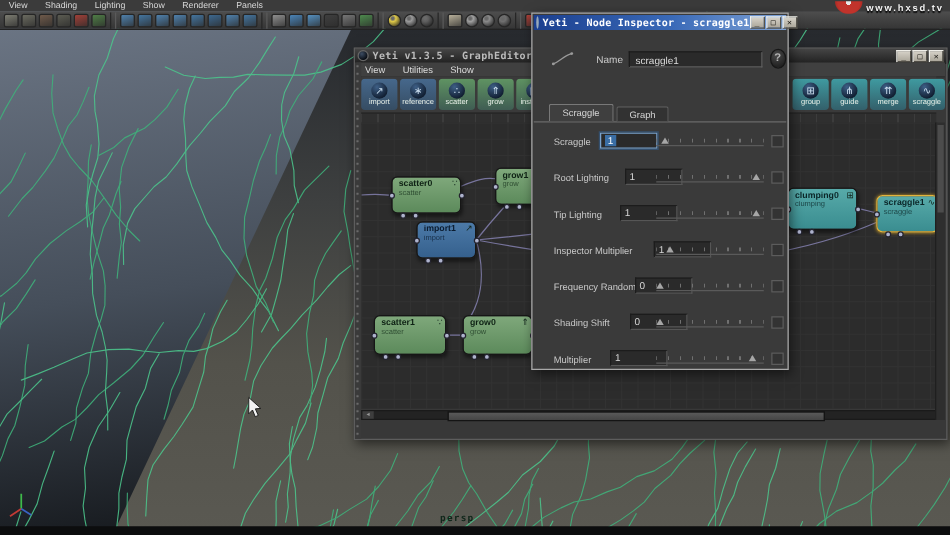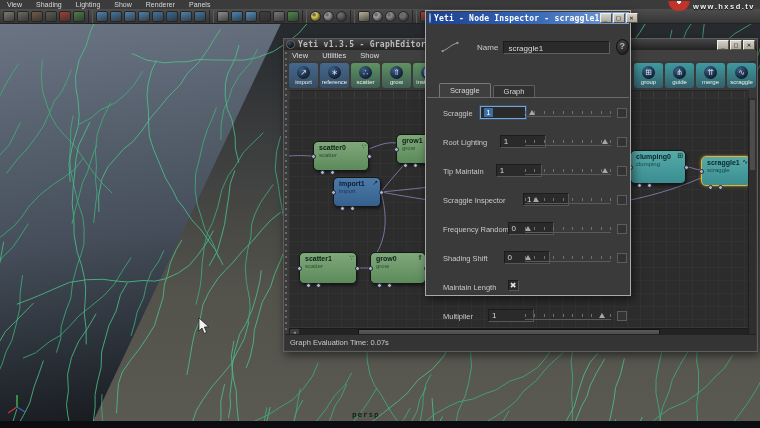--- a/index.html
+++ b/index.html
@@ -412,21 +412,20 @@
           <div class="port" style="left: 16px; top: 28px;"></div>
         </div>
       </div>
     <div id="ge-hscroll">
       <div class="arr">◂</div>
       <div class="thumb"></div>
     </div>
     <div id="ge-vscroll">
       <div class="thumb"></div>
     </div>
-    <div id="ge-status">Graph Evaluation Time: 0.07s</div>
   </div>
 
   <div class="win" id="inspector">
     <div id="ni-titlebar">
       <div class="wicon"></div>
       <span id="ni-title">Yeti - Node Inspector - scraggle1</span>
       <div class="btns" id="ni-btns">
           <div class="tb-btn">_</div>
           <div class="tb-btn">□</div>
           <div class="tb-btn">✕</div>
@@ -458,29 +457,29 @@
           </div>
           <div class="ni-row">
             <span class="rl">Root Lighting</span>
             <div class="rf" style="left: 72.7px;">1</div>
             <div class="ni-slider">
               <div class="ni-caret" style="left: calc(93% - 3px);"></div>
             </div>
             <div class="ni-map"></div>
           </div>
           <div class="ni-row">
-            <span class="rl">Tip Maintain</span>
+            <span class="rl">Tip Lighting</span>
             <div class="rf" style="left: 68.8px;">1</div>
             <div class="ni-slider">
               <div class="ni-caret" style="left: calc(93% - 3px);"></div>
             </div>
             <div class="ni-map"></div>
           </div>
           <div class="ni-row">
-            <span class="rl">Scraggle Inspector</span>
+            <span class="rl">Inspector Multiplier</span>
             <div class="rf" style="left: 96.1px;">1</div>
             <div class="ni-slider">
               <div class="ni-caret" style="left: calc(13% - 3px);"></div>
             </div>
             <div class="ni-map"></div>
           </div>
           <div class="ni-row">
             <span class="rl">Frequency Random</span>
             <div class="rf" style="left: 80.5px;">0</div>
             <div class="ni-slider">
@@ -490,24 +489,20 @@
           </div>
           <div class="ni-row">
             <span class="rl">Shading Shift</span>
             <div class="rf" style="left: 76.6px;">0</div>
             <div class="ni-slider">
               <div class="ni-caret" style="left: calc(4% - 3px);"></div>
             </div>
             <div class="ni-map"></div>
           </div>
           <div class="ni-row">
-            <span class="rl">Maintain Length</span>
-            <div class="ni-check" style="left: 80.5px;">✖</div>
-          </div>
-          <div class="ni-row">
             <span class="rl">Multiplier</span>
             <div class="rf" style="left: 61px;">1</div>
             <div class="ni-slider">
               <div class="ni-caret" style="left: calc(90% - 3px);"></div>
             </div>
             <div class="ni-map"></div>
           </div>
         </div>
     </div>
   </div>

